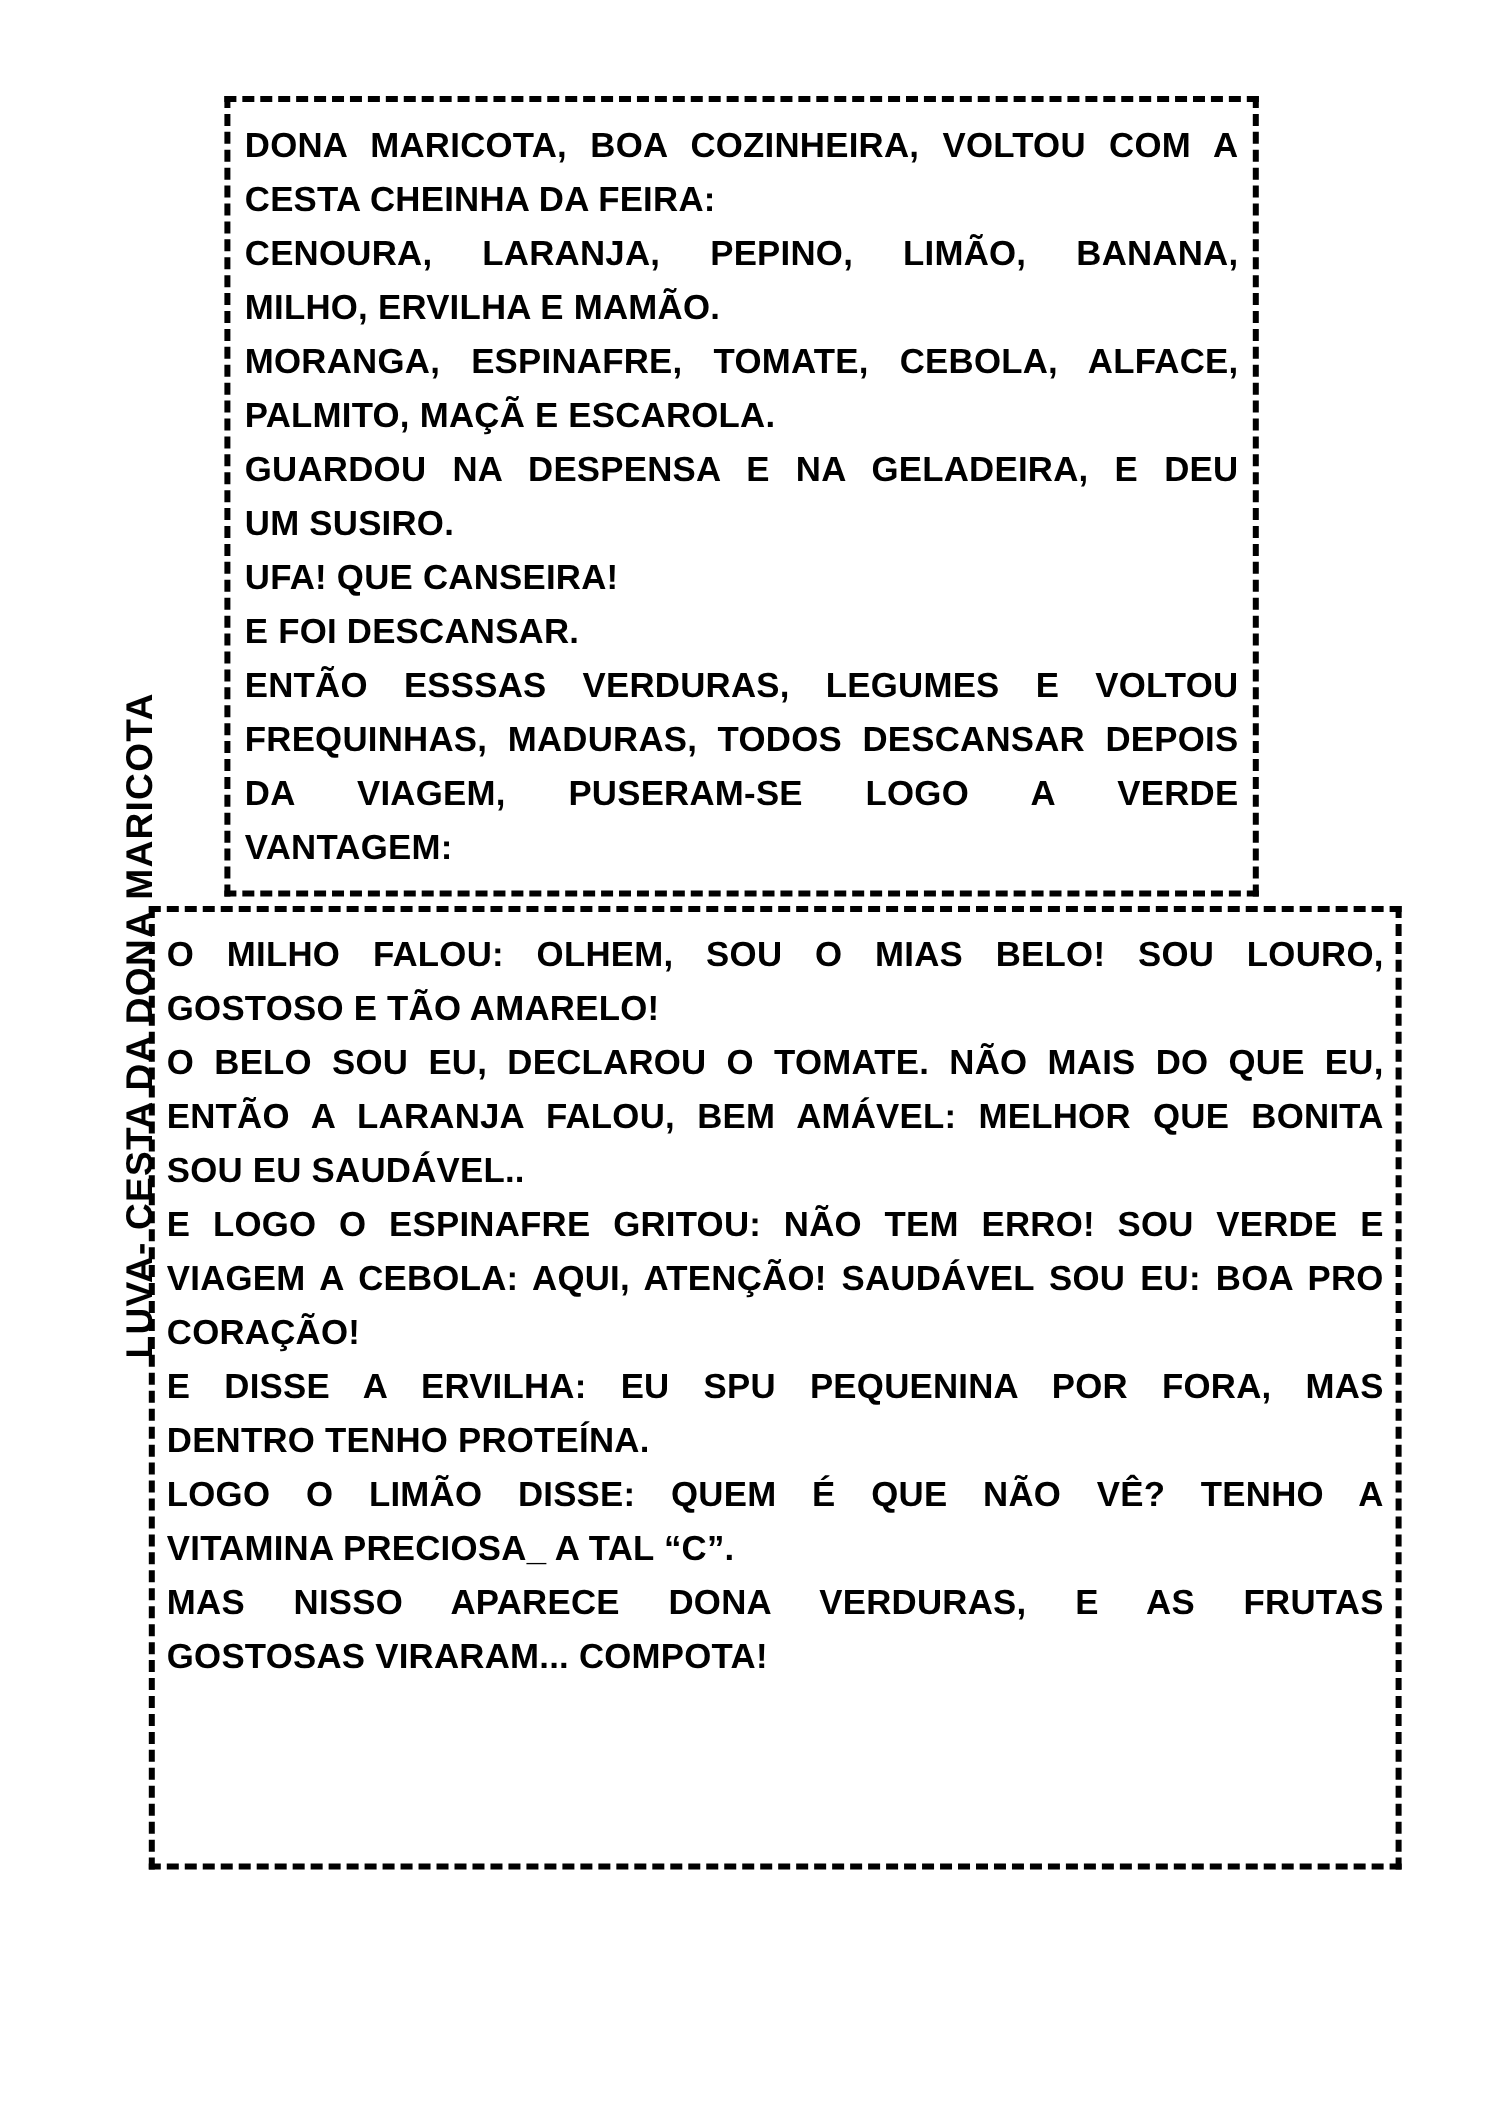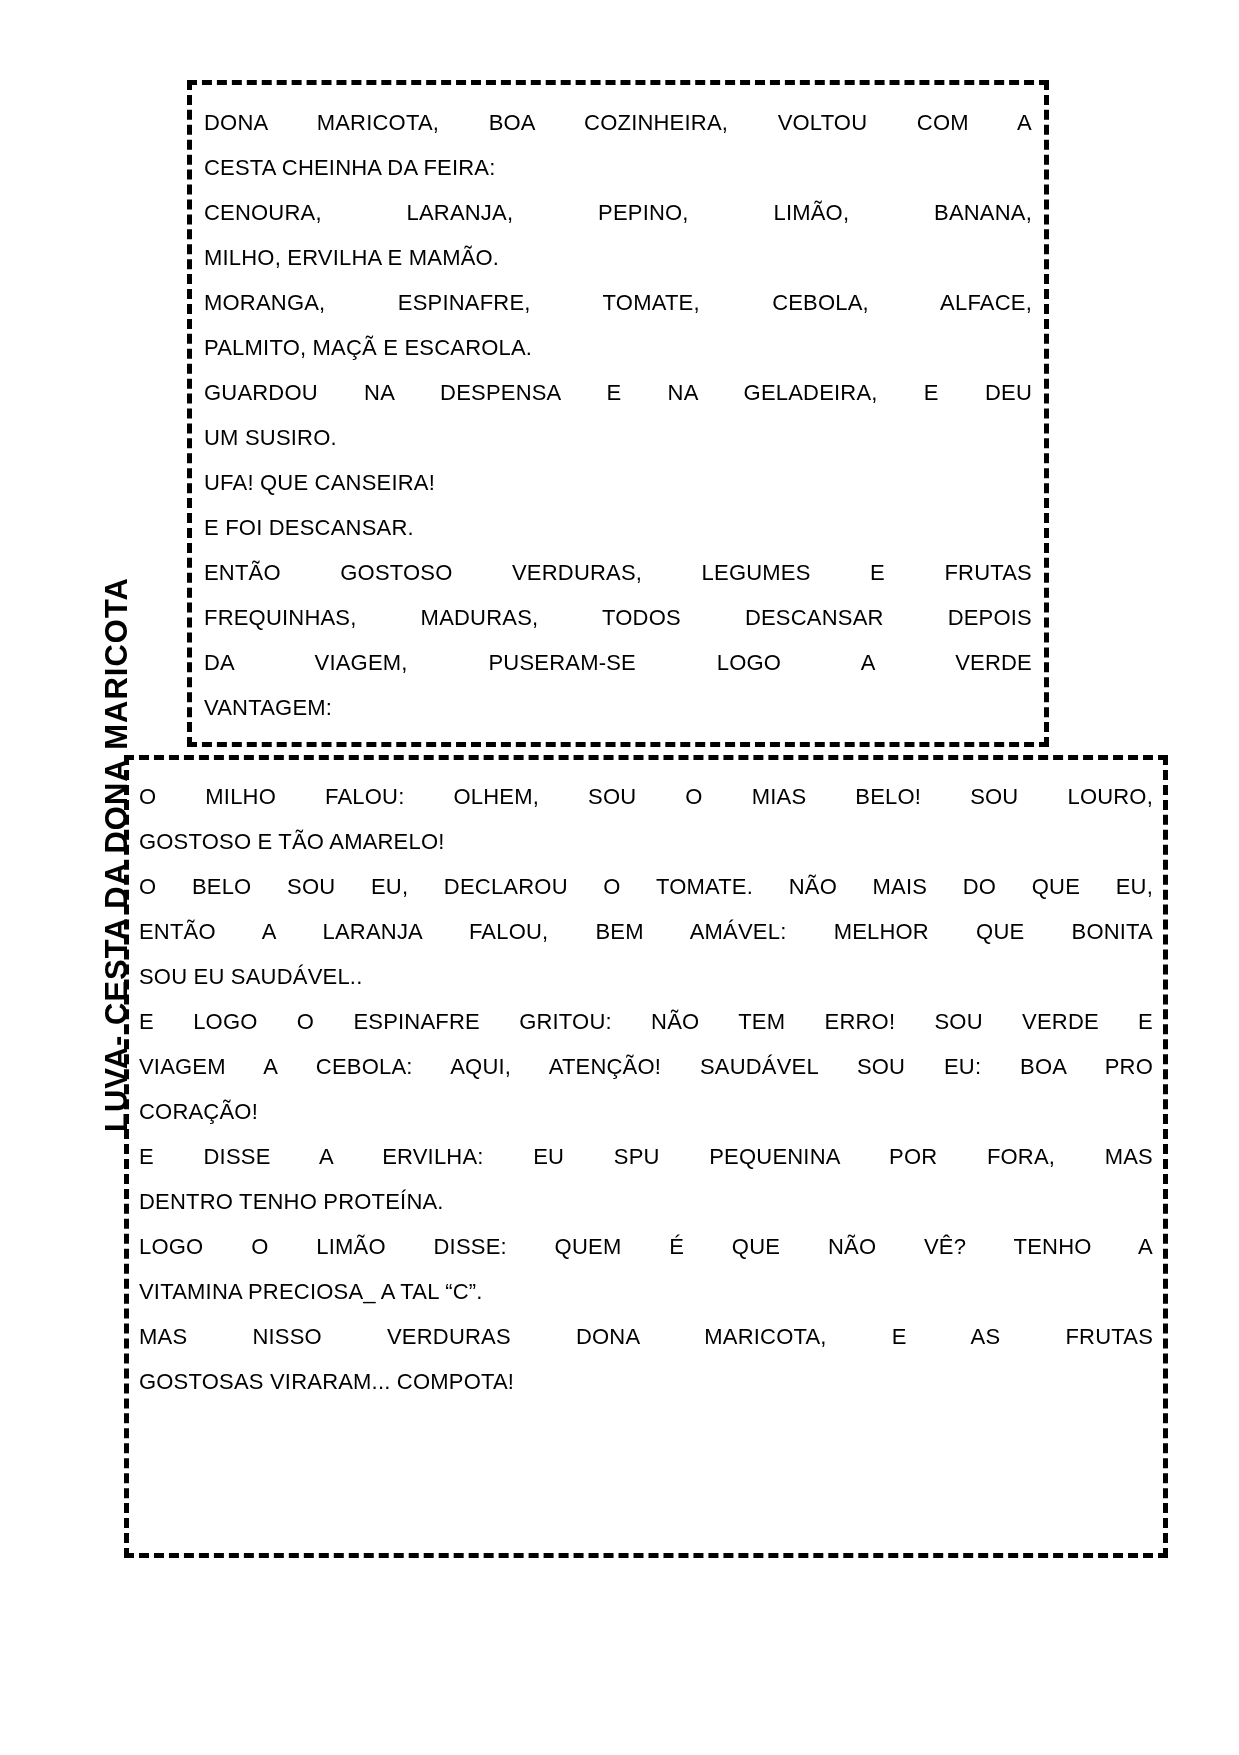--- a/index.html
+++ b/index.html
@@ -44,22 +44,22 @@
     .box2 {
       left: 124px;
       top: 755px;
       width: 1044px;
       height: 803px;
       padding: 14px 10px 0 10px;
     }
     .line {
       display: block;
       font-family: "Liberation Sans", sans-serif;
-      font-weight: normal;
-      font-size: 22px;
+      font-weight: bold;
+      font-size: 29px;
       line-height: 45px;
       height: 45px;
       white-space: nowrap;
       overflow: hidden;
       letter-spacing: 0.2px;
     }
     .box2 .line {
       line-height: 45px;
       height: 45px;
     }
@@ -77,34 +77,34 @@
   <span class="line j0 justify">DONA MARICOTA, BOA COZINHEIRA, VOLTOU COM A</span>
   <span class="line j1">CESTA CHEINHA DA FEIRA:</span>
   <span class="line j2 justify">CENOURA, LARANJA, PEPINO, LIMÃO, BANANA,</span>
   <span class="line j3">MILHO, ERVILHA E MAMÃO.</span>
   <span class="line j4 justify">MORANGA, ESPINAFRE, TOMATE, CEBOLA, ALFACE,</span>
   <span class="line j5">PALMITO, MAÇÃ E ESCAROLA.</span>
   <span class="line j6 justify">GUARDOU NA DESPENSA E NA GELADEIRA, E DEU</span>
   <span class="line j7">UM SUSIRO.</span>
   <span class="line j8">UFA! QUE CANSEIRA!</span>
   <span class="line j9">E FOI DESCANSAR.</span>
-  <span class="line j10 justify">ENTÃO GOSTOSO VERDURAS, LEGUMES E FRUTAS</span>
+  <span class="line j10 justify">ENTÃO ESSSAS VERDURAS, LEGUMES E VOLTOU</span>
   <span class="line j11 justify">FREQUINHAS, MADURAS, TODOS DESCANSAR DEPOIS</span>
   <span class="line j12 justify">DA VIAGEM, PUSERAM-SE LOGO A VERDE</span>
   <span class="line j13">VANTAGEM:</span>
 </div>
 
 <div class="box box2">
   <span class="line justify">O MILHO FALOU: OLHEM, SOU O MIAS BELO! SOU LOURO,</span>
   <span class="line">GOSTOSO E TÃO AMARELO!</span>
   <span class="line justify">O BELO SOU EU, DECLAROU O TOMATE. NÃO MAIS DO QUE EU,</span>
   <span class="line justify">ENTÃO A LARANJA FALOU, BEM AMÁVEL: MELHOR QUE BONITA</span>
   <span class="line">SOU EU SAUDÁVEL..</span>
   <span class="line justify">E LOGO O ESPINAFRE GRITOU: NÃO TEM ERRO! SOU VERDE E</span>
   <span class="line justify">VIAGEM A CEBOLA: AQUI, ATENÇÃO! SAUDÁVEL SOU EU: BOA PRO</span>
   <span class="line">CORAÇÃO!</span>
   <span class="line justify">E DISSE A ERVILHA: EU SPU PEQUENINA POR FORA, MAS</span>
   <span class="line">DENTRO TENHO PROTEÍNA.</span>
   <span class="line justify">LOGO O LIMÃO DISSE: QUEM É QUE NÃO VÊ? TENHO A</span>
   <span class="line">VITAMINA PRECIOSA_ A TAL “C”.</span>
-  <span class="line justify">MAS NISSO VERDURAS DONA MARICOTA, E AS FRUTAS</span>
+  <span class="line justify">MAS NISSO APARECE DONA VERDURAS, E AS FRUTAS</span>
   <span class="line">GOSTOSAS VIRARAM... COMPOTA!</span>
 </div>
 
 </body></html>

